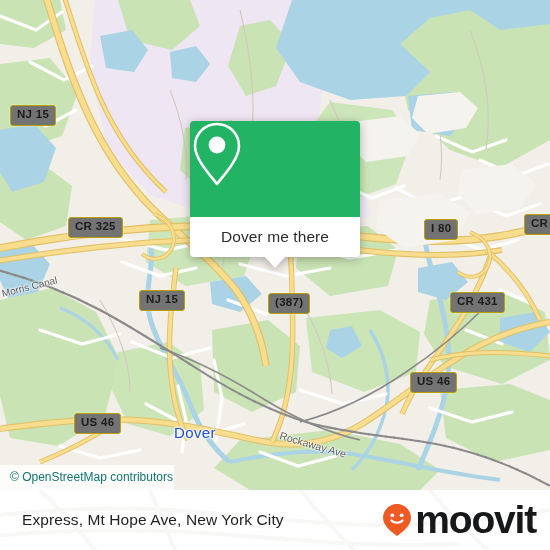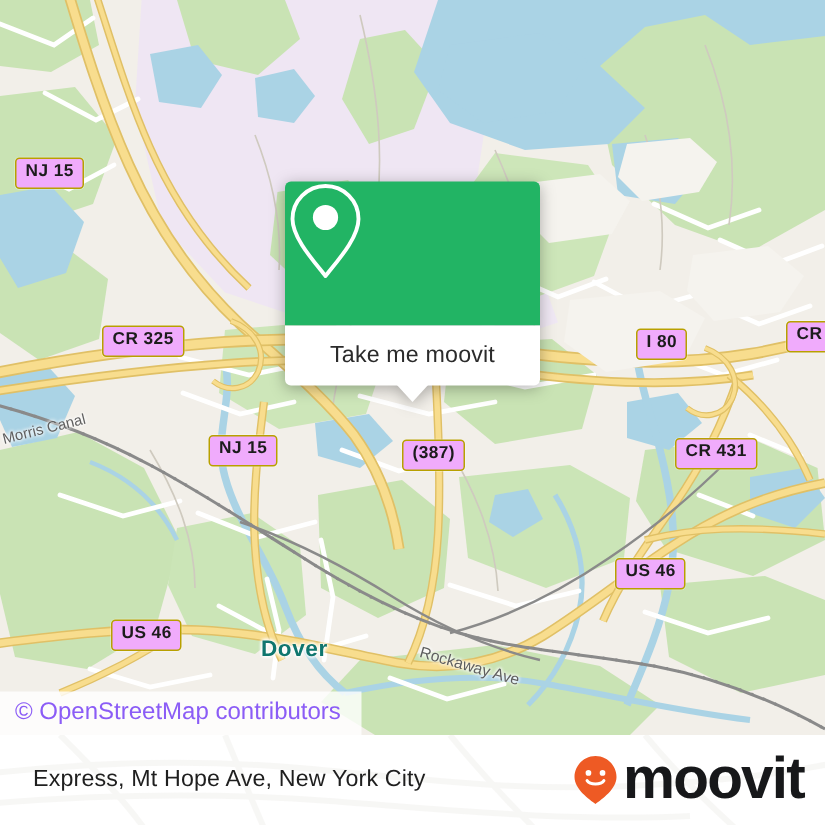--- a/index.html
+++ b/index.html
@@ -13,42 +13,41 @@
   
   .map{
     position:absolute;left:0;top:0;width:550px;height:490px;
     background:#f2efe9;overflow:hidden;
   }
   .map svg{position:absolute;left:0;top:0;}
 
   
   .shield{
     position:absolute;
-    background:#f0abfc;
+    background:#737373;
     border:1.6px solid #b8a000;
     border-radius:3px;
     color:#1c1c1c;
     font-weight:bold;
     font-size:11.5px;
     line-height:1;
     padding:3px 6px 4px 6px;
     white-space:nowrap;
     letter-spacing:.3px;
     box-shadow:0 0 0 .5px rgba(255,255,255,.35);
   }
 
   
   .place-label{
     position:absolute;
-    color:#0f766e;
+    color:#1d4ed8;
     font-size:15px;
     letter-spacing:.4px;
     white-space:nowrap;
     text-shadow:0 0 3px #fff,0 0 3px #fff,0 0 3px #fff,0 0 2px #fff;
-    font-weight:bold;
   }
   .canal-label{
     position:absolute;
     color:#5f5f5f;
     font-size:10px;
     white-space:nowrap;
     text-shadow:0 0 3px #fff,0 0 3px #fff,0 0 2px #fff;
   }
 
   
@@ -75,22 +74,22 @@
     width:0;height:0;
     border-left:11px solid transparent;
     border-right:11px solid transparent;
     border-top:12px solid #ffffff;
   }
 
   
   .attrib{
     position:absolute;left:0;bottom:0;
     background:rgba(255,255,255,.80);
-    padding:5px 14px 6px 10px;
-    font-size:16px;color:#8b5cf6;
+    padding:5px 1px 6px 10px;
+    font-size:12px;color:#0f766e;
     white-space:nowrap;
   }
 
   
   .footer{
     position:absolute;left:0;top:490px;width:550px;height:60px;
     background:#ffffff;overflow:hidden;
   }
   .footer-ghost{
     position:absolute;left:0;top:-490px;width:550px;height:550px;
@@ -273,21 +272,21 @@
     <div class="canal-label" style="left:280px;top:429px;transform:rotate(16deg);transform-origin:left center;font-size:10.5px;">Rockaway Ave</div>
 
     <div class="popup">
       <div class="popup-head">
         <svg width="54" height="66" viewBox="0 0 54 66">
           <path d="M27 3 C14.8 3 5 12.8 5 25 C5 38 20 54 27 63 C34 54 49 38 49 25 C49 12.8 39.2 3 27 3 Z" fill="none" stroke="#ffffff" stroke-width="2.6" stroke-linejoin="round"></path>
           <circle cx="27" cy="24" r="8.4" fill="#ffffff"></circle>
         </svg>
       </div>
       <div class="popup-body">
-        <span>Take me moovit</span>
+        <span>Dover me there</span>
         <div class="popup-tail"></div>
       </div>
     </div>
 
     <div class="attrib">© OpenStreetMap contributors</div>
   </div>
 
   <div class="footer">
     <svg class="footer-ghost" width="550" height="550" viewBox="0 0 550 550">
       <g stroke="#b9b4a8" stroke-width="4" fill="none">

